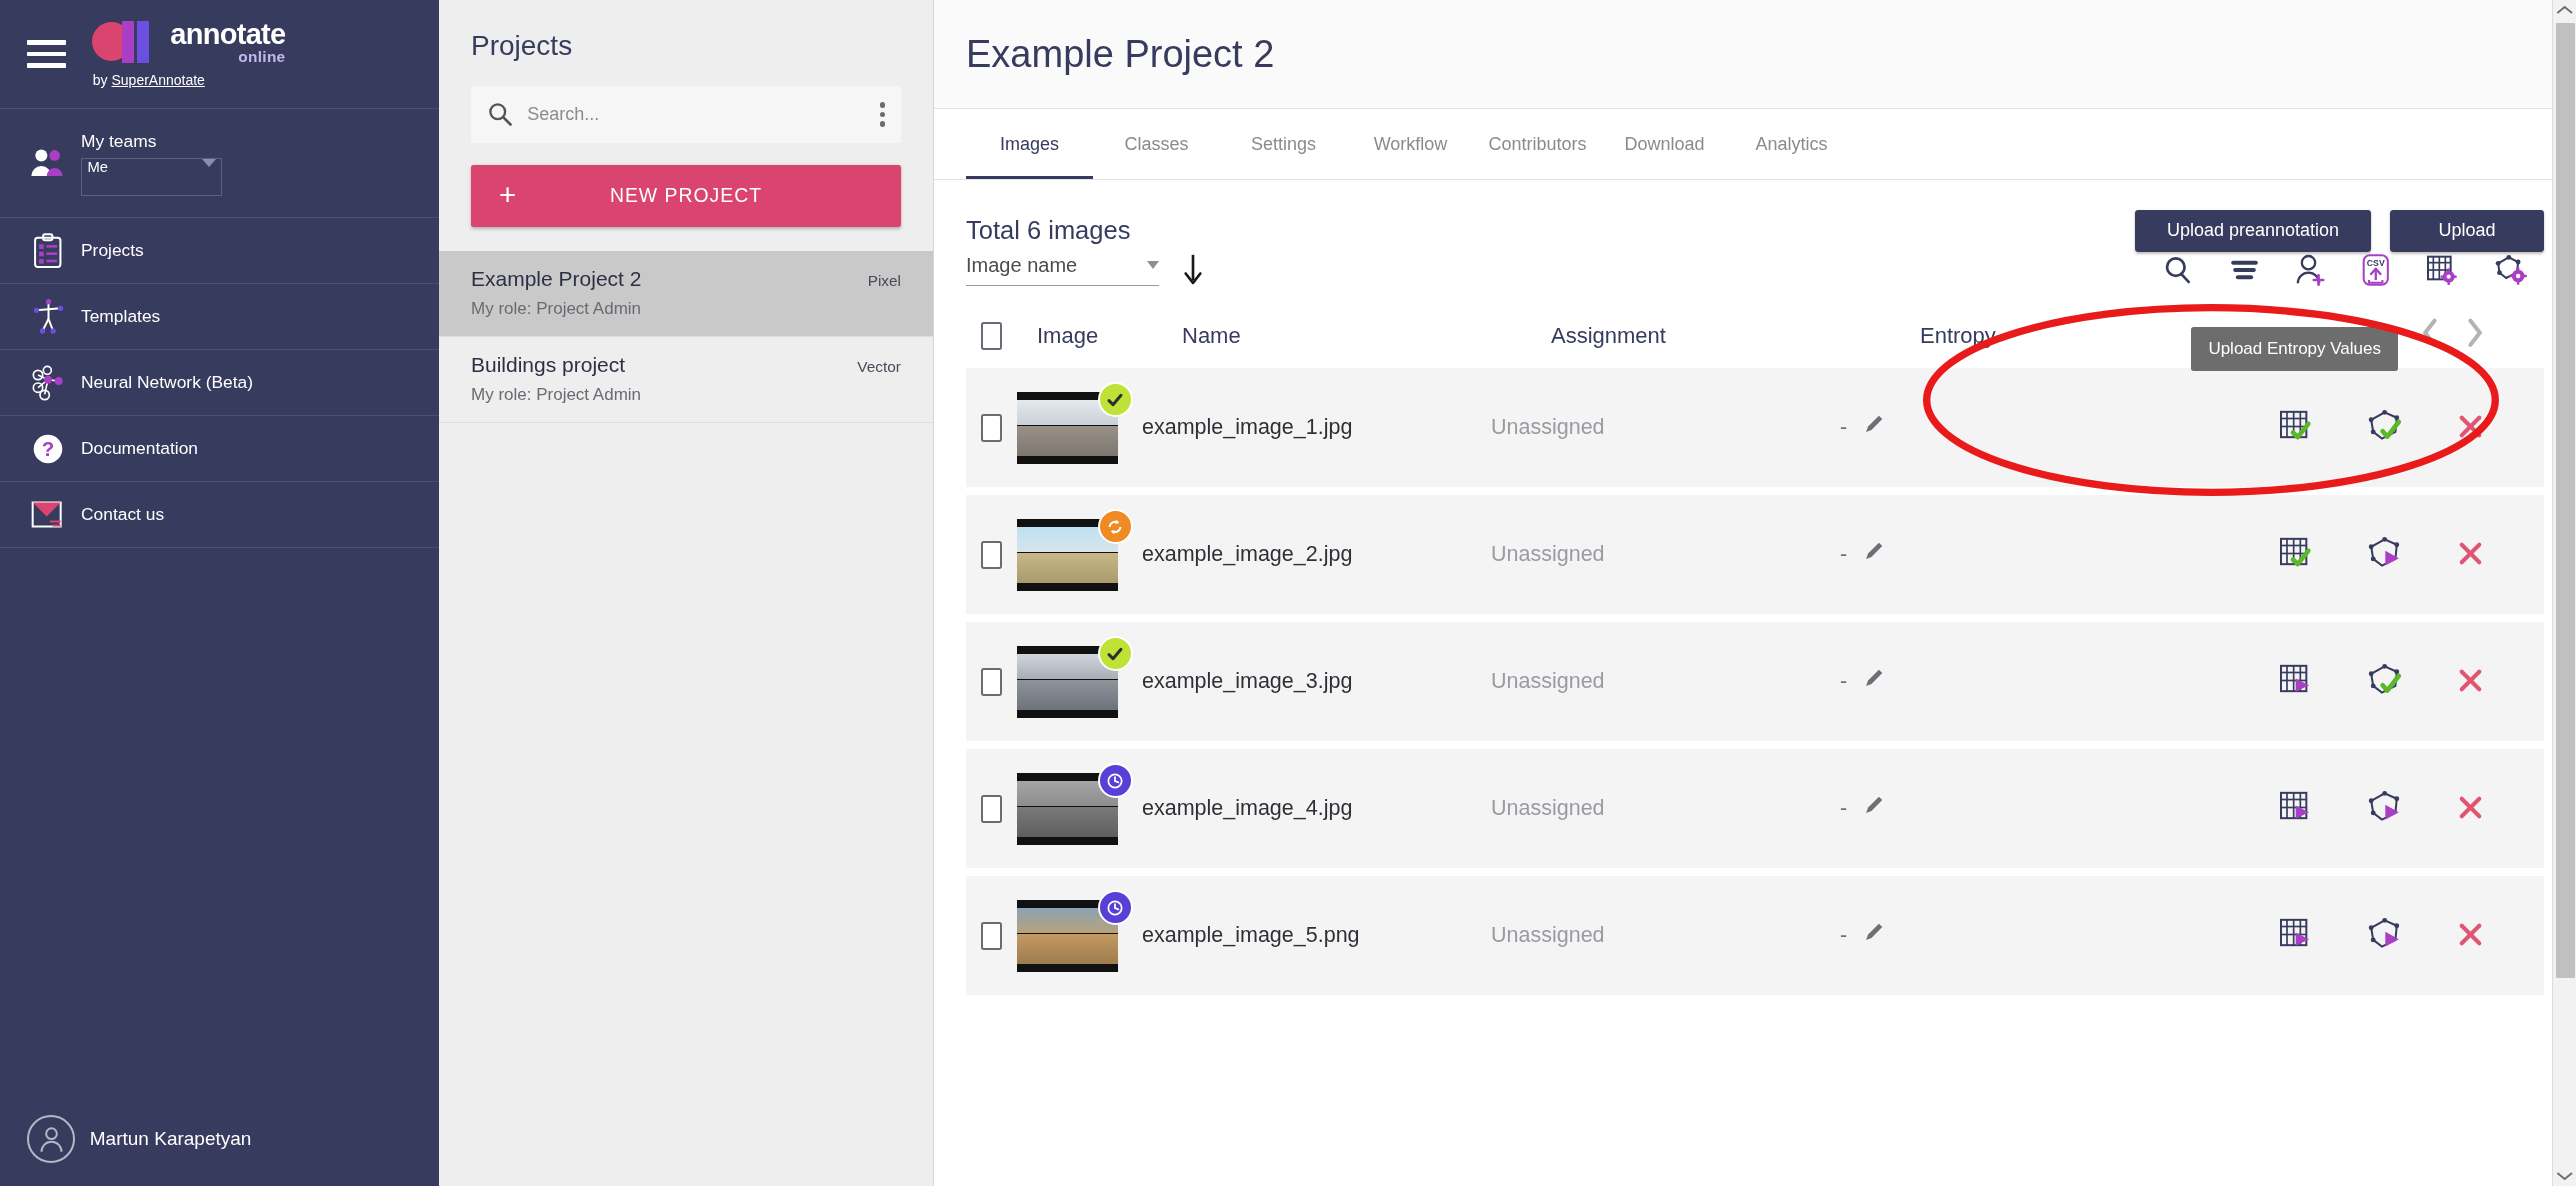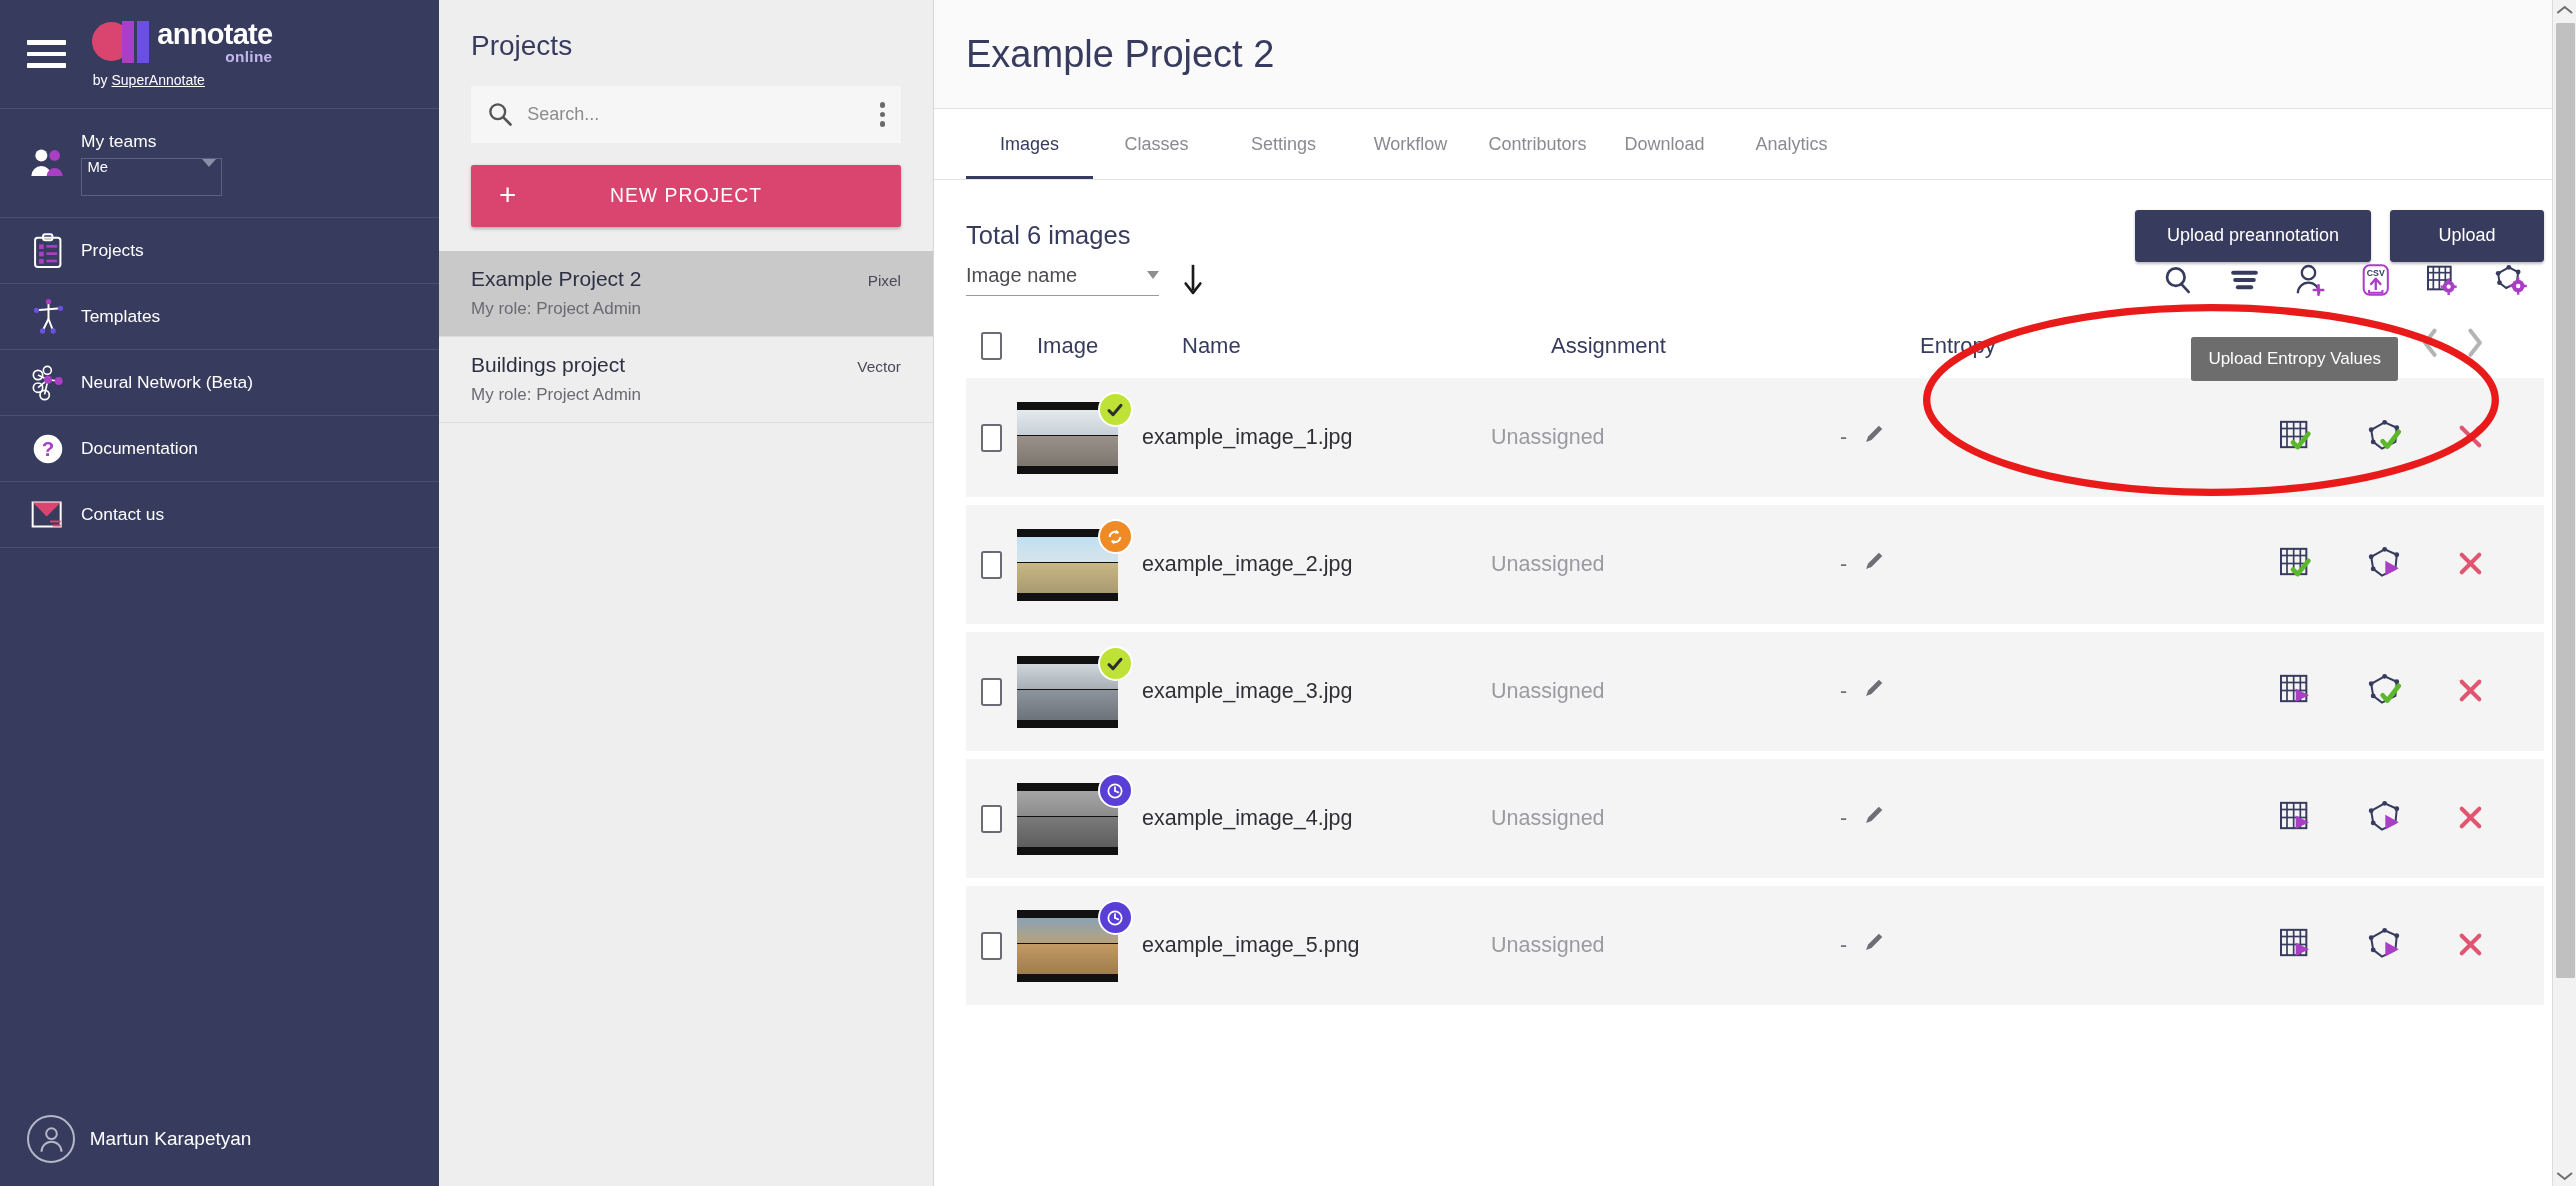--- a/index.html
+++ b/index.html
@@ -32,21 +32,21 @@
   }
   .logo-block { margin-left: 25.5px; position: relative; }
   .logo-row { display: flex; align-items: flex-start; }
   .logo-mark { display: flex; align-items: flex-start; height: 48px; }
   .lm-circle {
     width: 39px; height: 39px; border-radius: 50%;
     background: #d9456e; margin-top: 2.7px;
   }
   .lm-bar1 { width: 12px; height: 42px; background: #a93fc5; margin-left: -8.7px; margin-top: 1.3px; }
   .lm-bar2 { width: 12px; height: 42px; background: #6b4fe0; margin-left: 3.4px; margin-top: 1.3px; }
-  .logo-words { margin-left: 8px; line-height: 1; }
+  .logo-words { margin-left: 21px; line-height: 1; }
   .logo-annotate {
     color: #ffffff; font-size: 29px; font-weight: 700; letter-spacing: -0.7px;
     display: block;
   }
   .logo-online {
     color: #c3b8ee; font-size: 15.4px; font-weight: 700;
     display: block; text-align: right; margin-top: 0.7px; letter-spacing: 0.3px;
   }
   .logo-by {
     color: #ffffff; font-size: 14px; margin-top: 4.7px; margin-left: 1.3px;
@@ -183,21 +183,21 @@
   .content { flex: 1 1 auto; padding: 0 32px; position: relative; overflow: hidden; }
 
   .total-row {
     display: flex; align-items: center; justify-content: space-between;
     margin-top: 29.5px;
   }
   .total-txt { font-size: 25.5px; color: #373b5e; }
   .upl-btns { display: flex; gap: 19px; }
   .btn-dark {
     background: #373b5e; color: #fff; border: none; border-radius: 3.4px;
-    height: 52px; padding: 0 23px; font-size: 18px; cursor: pointer;
+    height: 42px; padding: 0 23px; font-size: 18px; cursor: pointer;
     font-family: "Liberation Sans", sans-serif;
     box-shadow: 0 1.3px 2.7px rgba(0,0,0,.25);
   }
   .btn-dark.wide { min-width: 236px; }
 
   .ctl-row {
     display: flex; align-items: center; justify-content: space-between;
     position: relative;
   }
   .sort-wrap { display: flex; align-items: center; }

